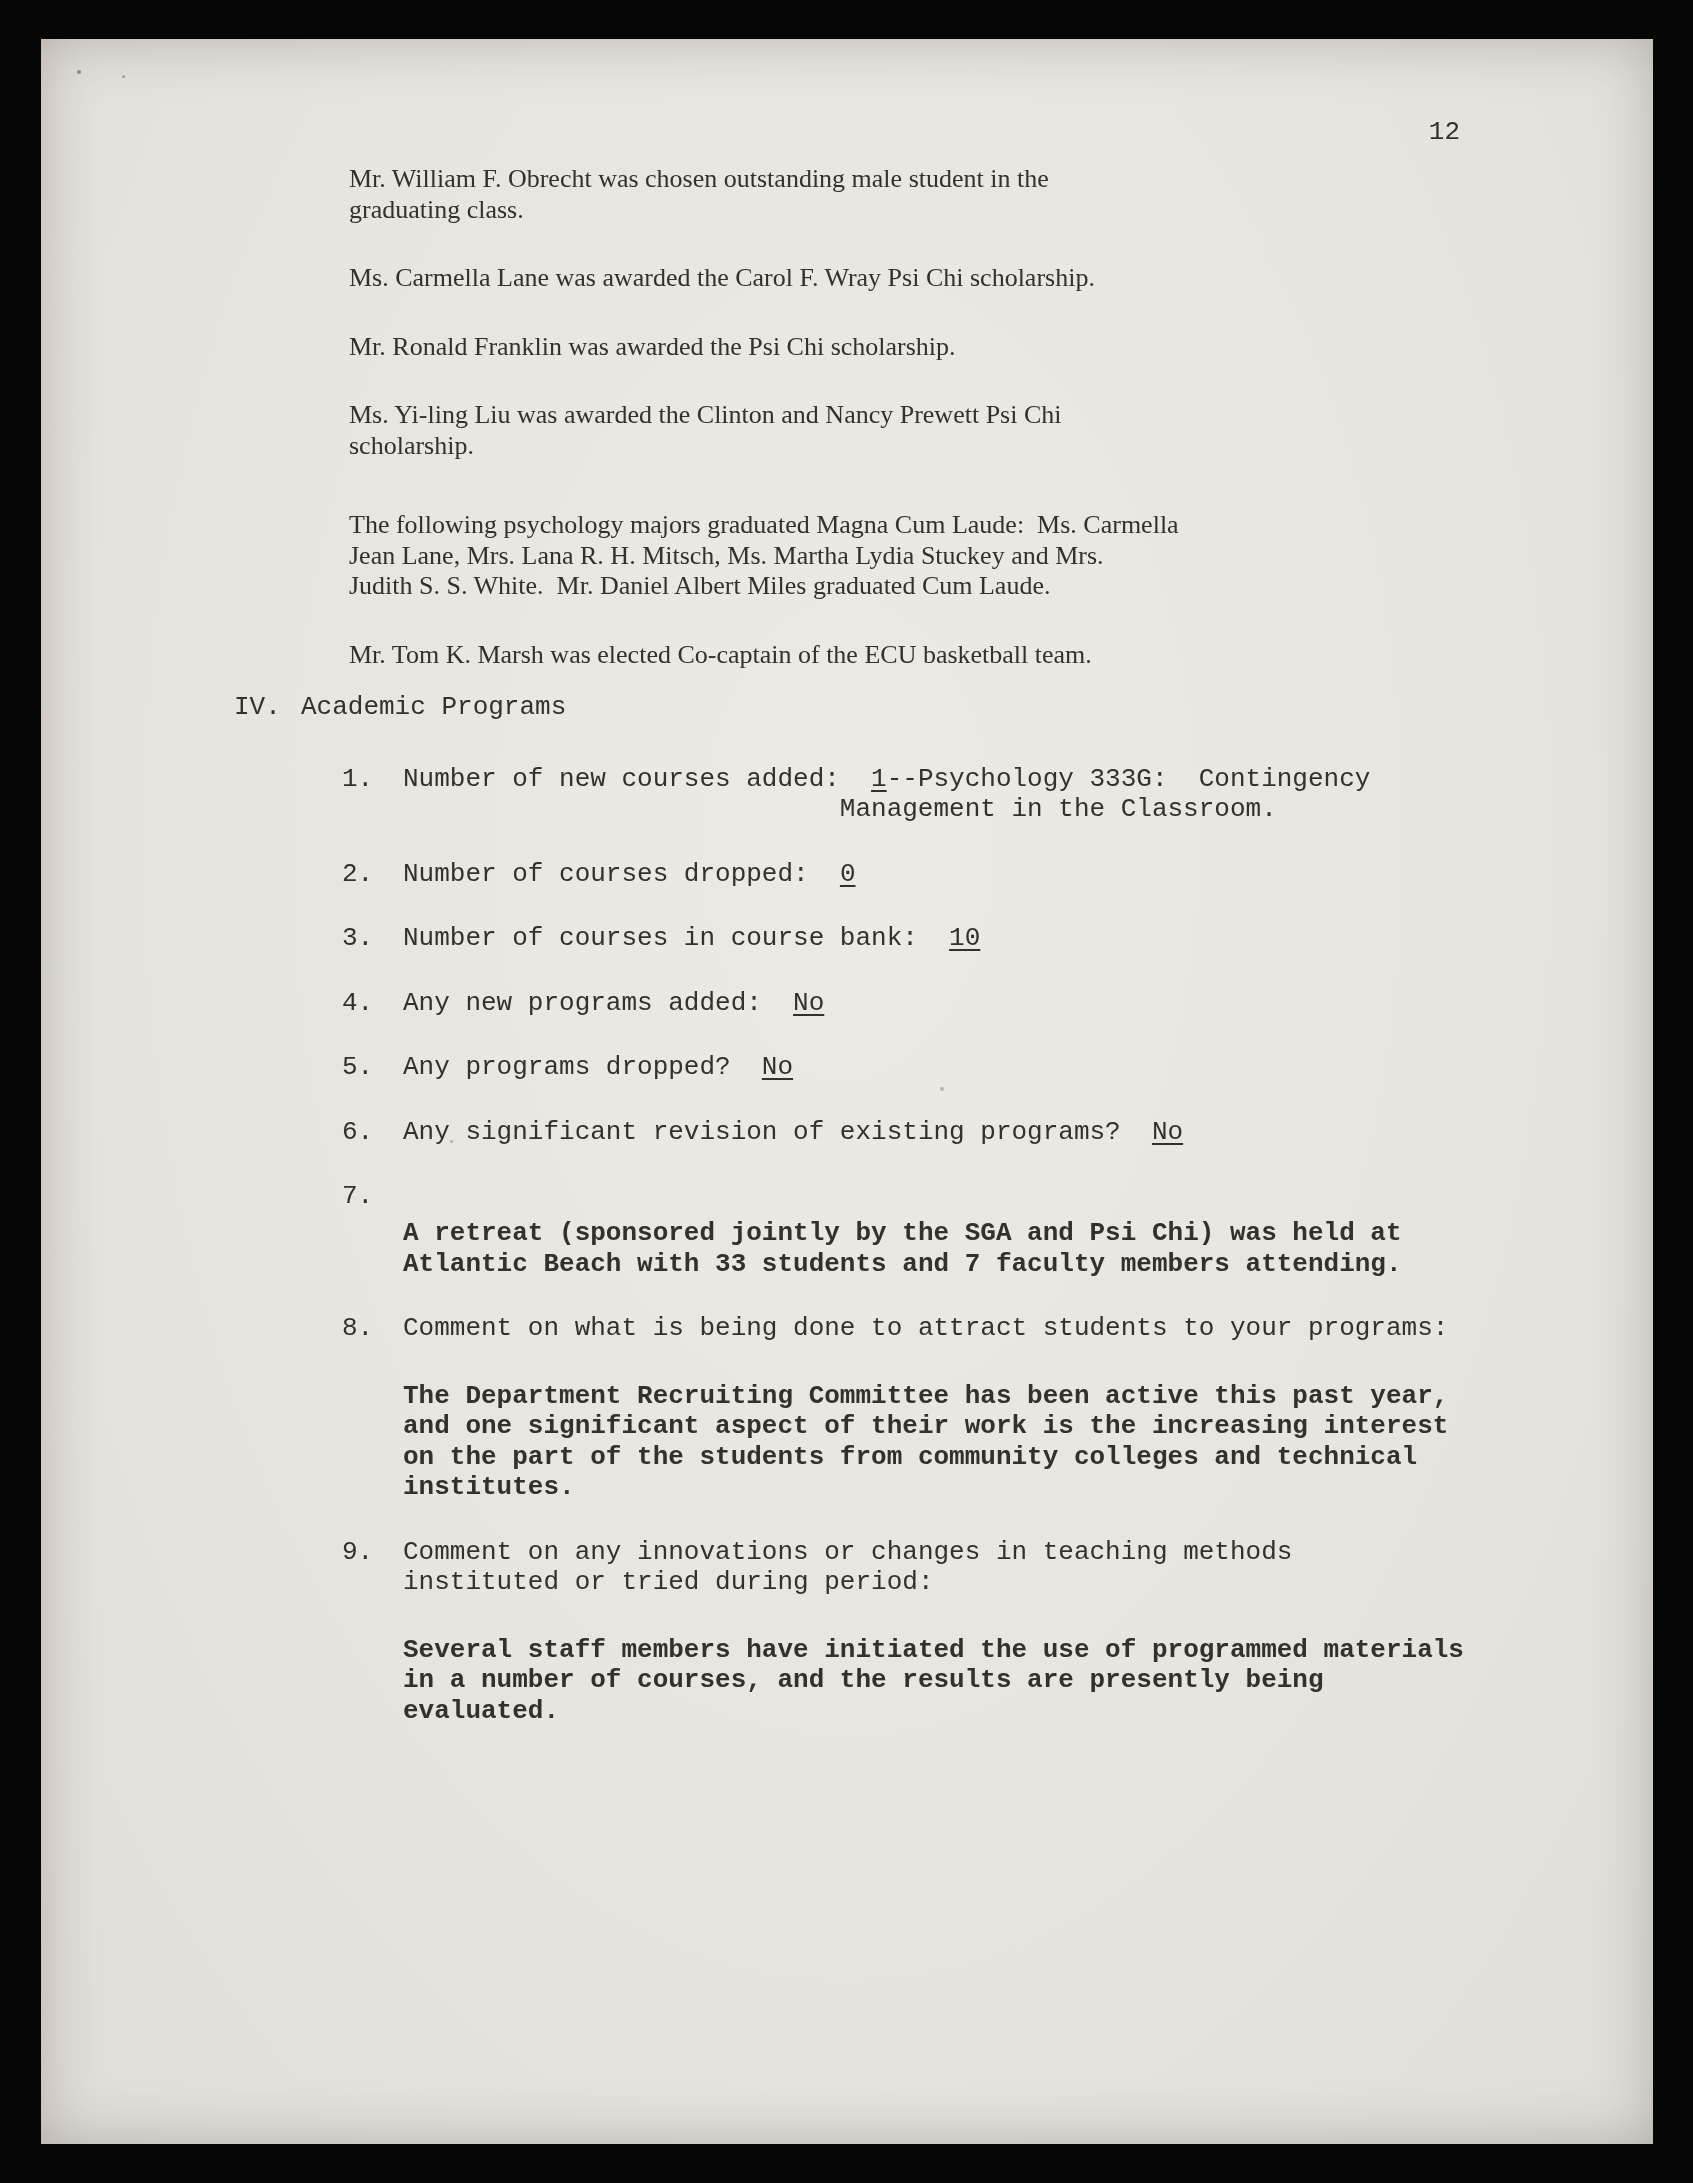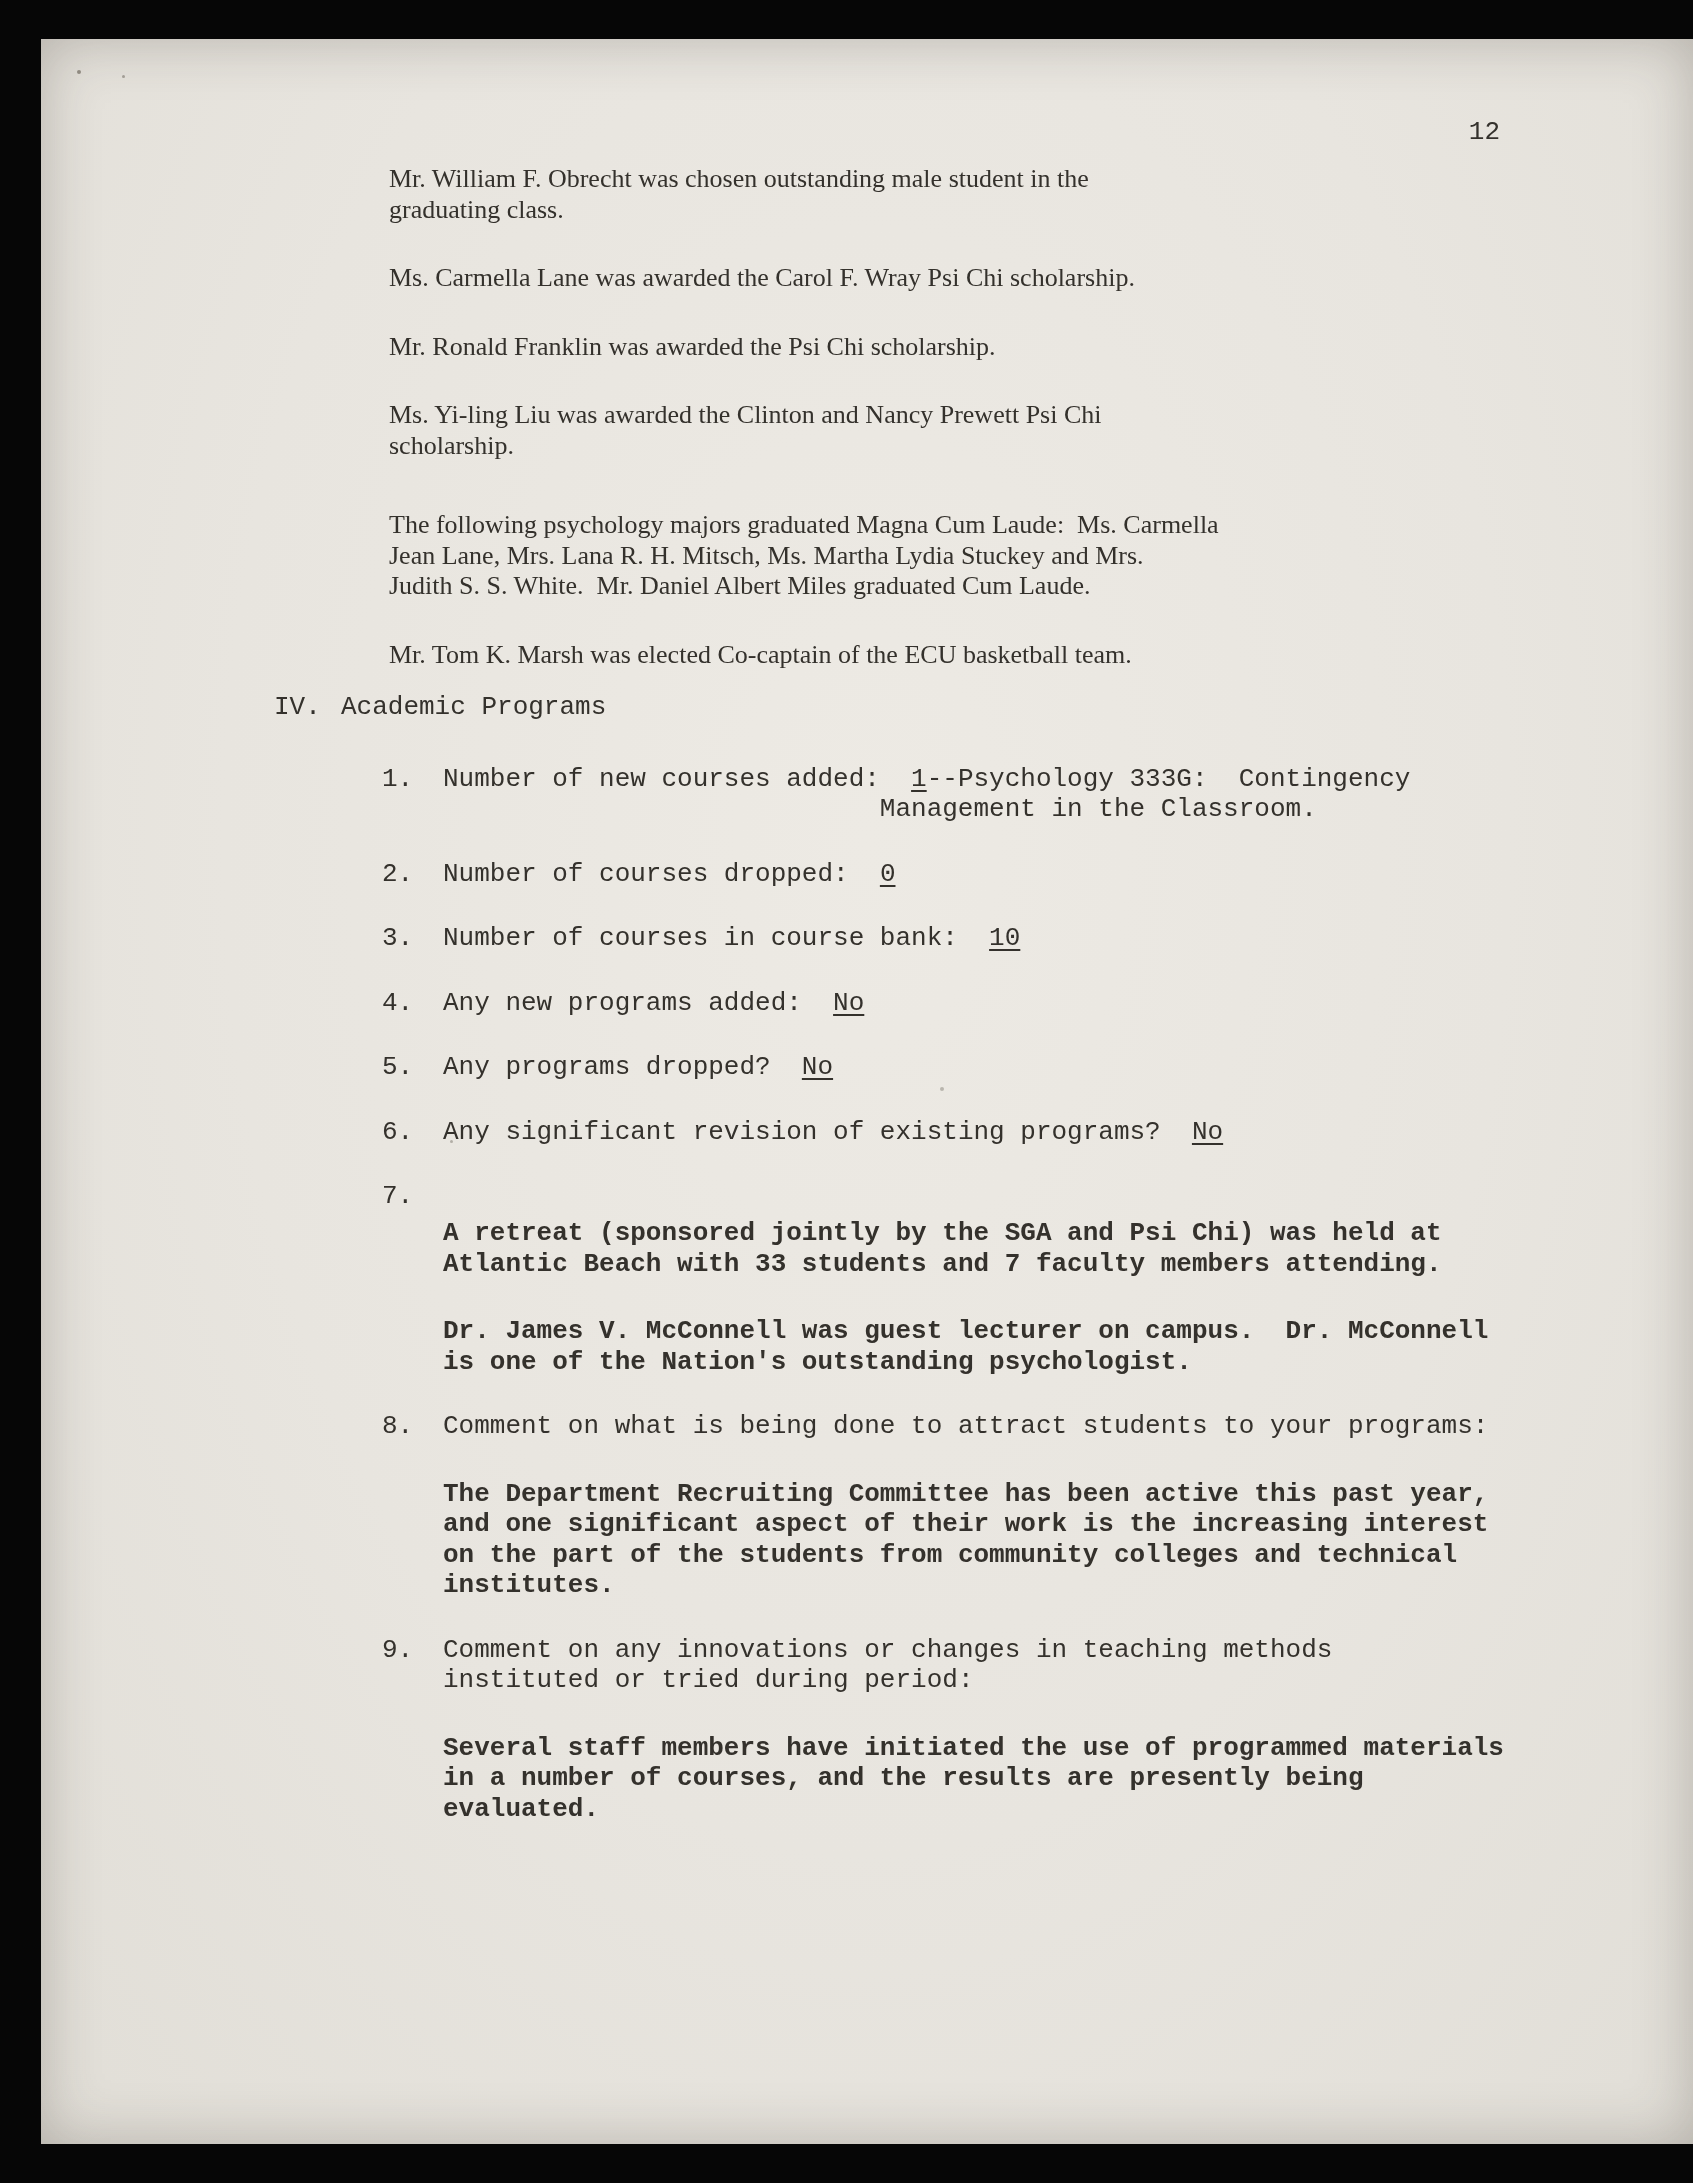--- a/index.html
+++ b/index.html
@@ -13,21 +13,20 @@
   .paper {
     position: absolute;
     left: 41px;
     top: 39px;
     width: 1612px;
     height: 2105px;
     background: #e9e6e0;
     background-image: radial-gradient(ellipse at 50% 38%, #edeae4 0%, #e8e5df 55%, #e1ded7 100%);
     box-shadow: inset 0 0 59px rgba(60, 55, 45, 0.28);
     overflow: hidden;
-    padding-left: 40px;
   }
   .content {
     position: relative;
     padding: 125px 68px 0 0;
     font-size: 26px;
     line-height: 30.5px;
     color: #34312c;
   }
   .page-number {
     position: absolute;
@@ -159,22 +158,20 @@
       <div class="item-body">
         <div class="line"><span>Any significant revision of existing programs?  </span><span class="u">No</span></div>
       </div>
     </div>
 
     <div class="item">
       <span class="item-num">7.</span>
       <div class="item-body">
         <div class="answer">A retreat (sponsored jointly by the SGA and Psi Chi) was held at
 Atlantic Beach with 33 students and 7 faculty members attending.</div>
-        <div class="answer">Dr. James V. McConnell was guest lecturer on campus.  Dr. McConnell
-is one of the Nation's outstanding psychologist.</div>
       </div>
     </div>
 
     <div class="item">
       <span class="item-num">8.</span>
       <div class="item-body">
         <div class="line">Comment on what is being done to attract students to your programs:</div>
         <div class="answer">The Department Recruiting Committee has been active this past year,
 and one significant aspect of their work is the increasing interest
 on the part of the students from community colleges and technical

